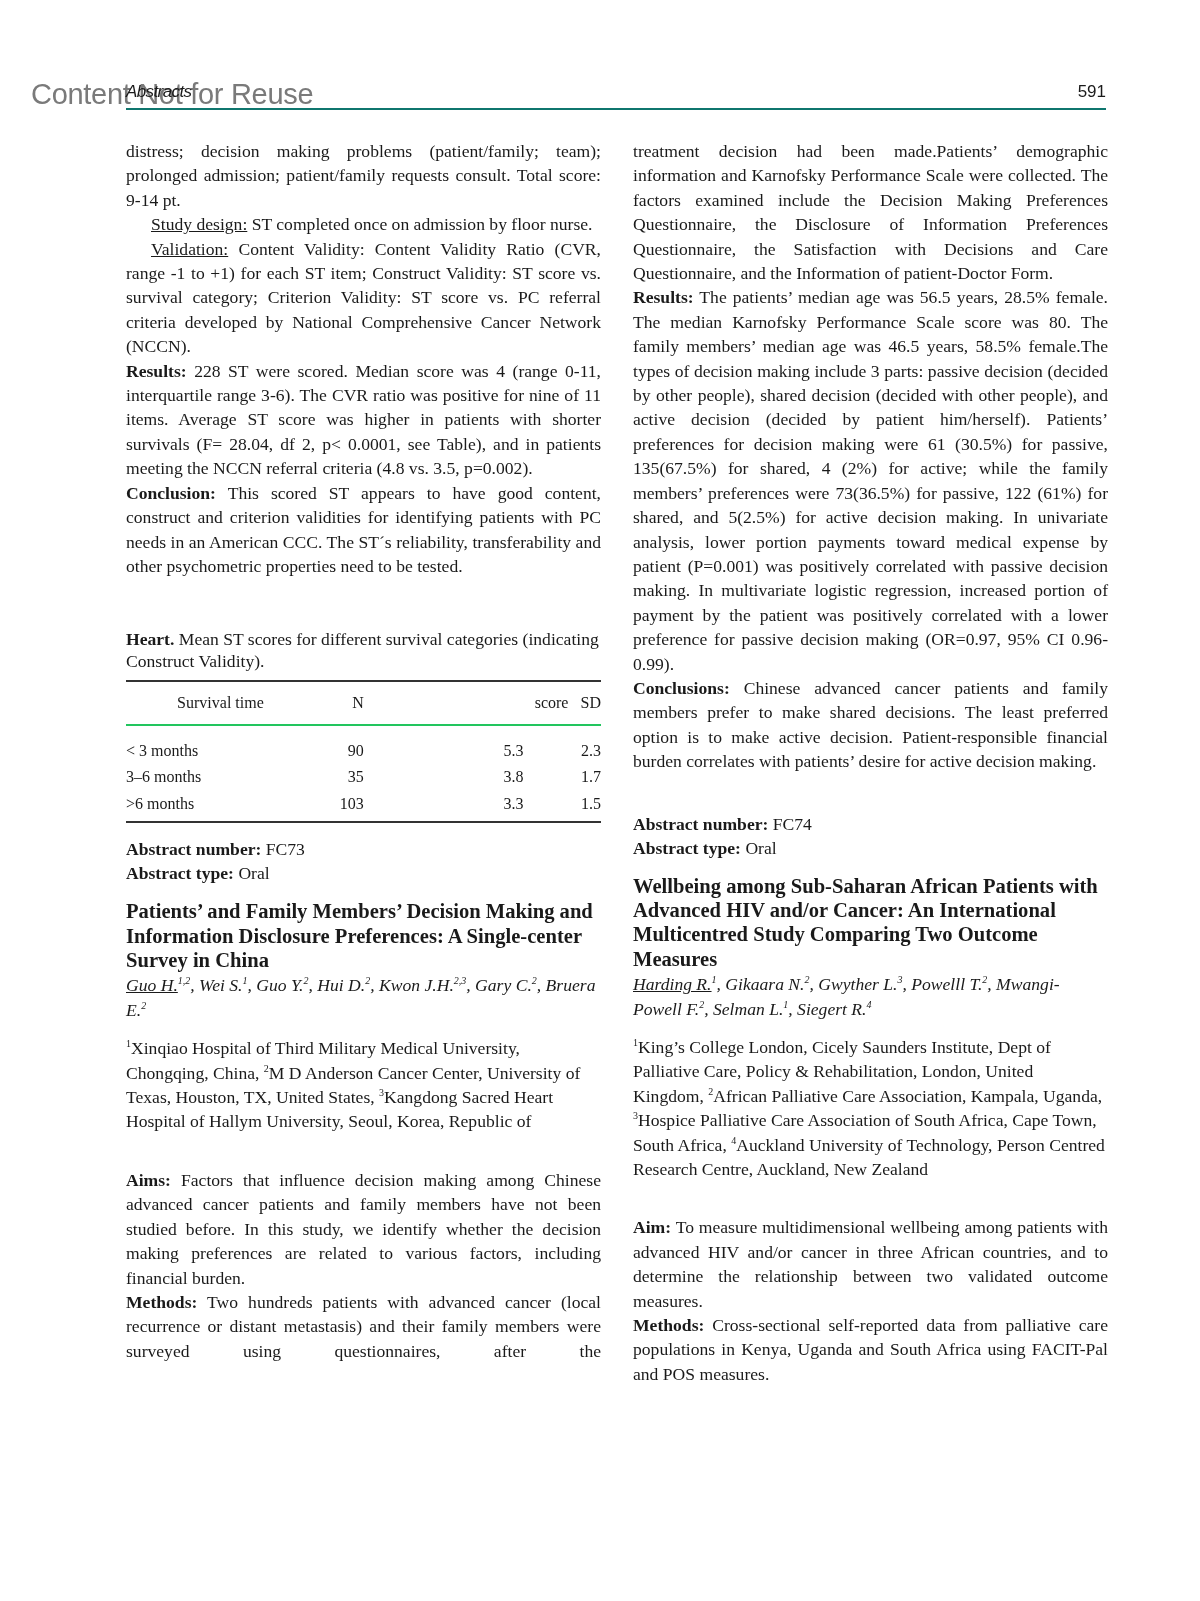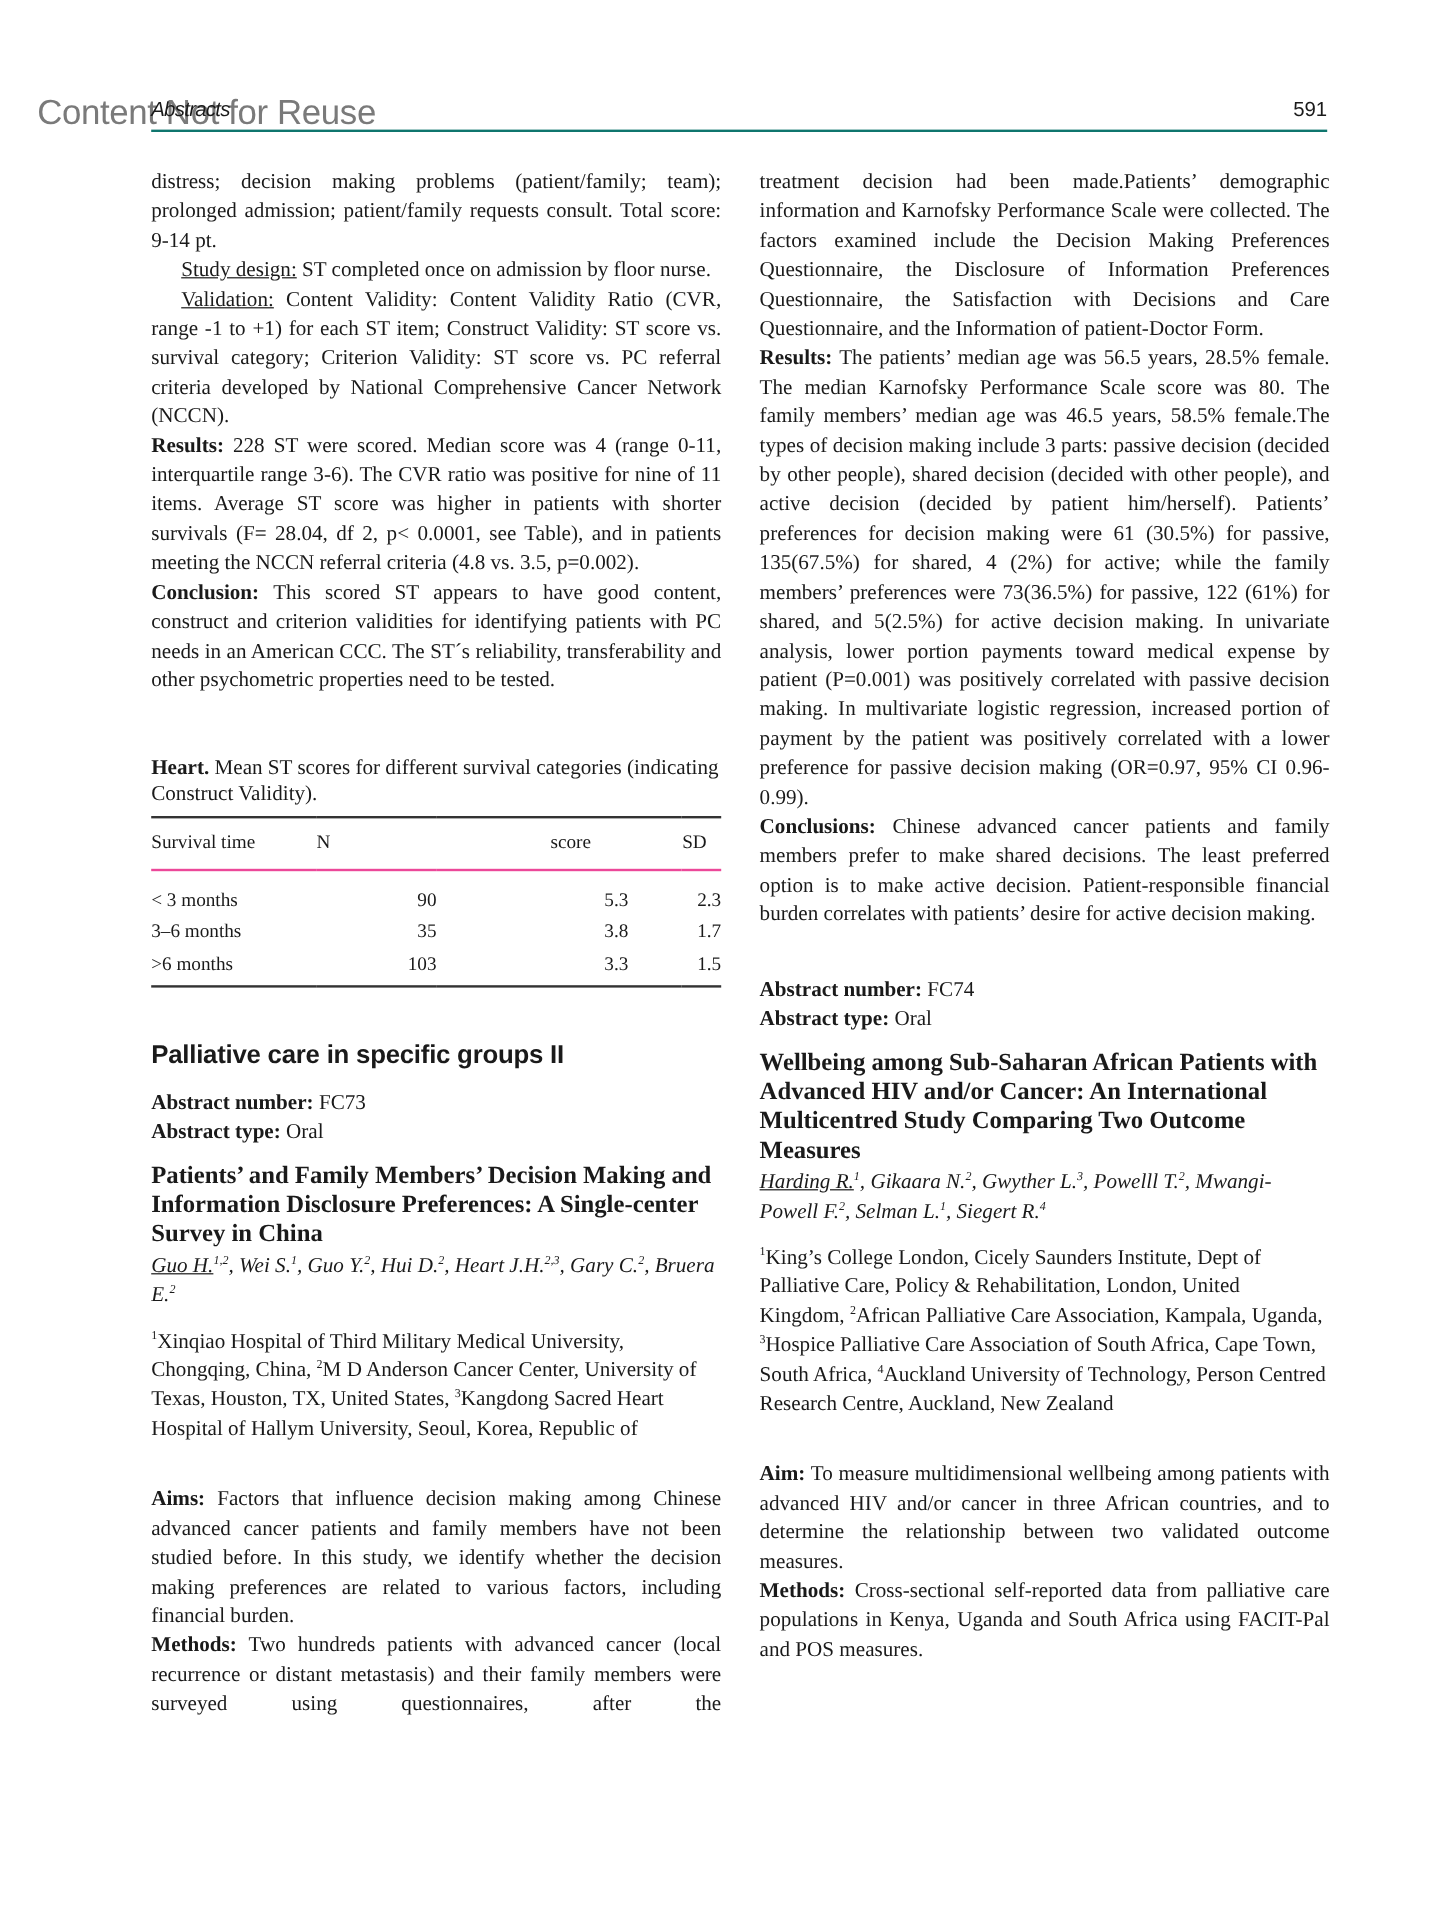--- a/index.html
+++ b/index.html
@@ -16,21 +16,21 @@
   .col.left { left: 126px; }
   .col.right { left: 633px; }
 
   p { text-align: justify; }
   .indent { text-indent: 25px; }
   .u { text-decoration: underline; }
   b { font-weight: bold; }
 
   .table-cap { margin-top: 50px; line-height: 22px; text-align: left; }
   table.st { width: 100%; border-collapse: collapse; margin-top: 8px; font-size: 16px; border-top: 2px solid #333; border-bottom: 2px solid #333; }
-  table.st th { font-weight: normal; padding: 9px 0 8px 0; border-bottom: 2px solid #ec4899; text-align: left; margin-top: 44px; }
+  table.st th { font-weight: normal; padding: 9px 0 8px 0; border-bottom: 2px solid #22c55e; text-align: right; margin-top: 44px; }
   table.st td { padding: 0; line-height: 26.5px; }
   table.st tbody tr:first-child td { padding-top: 12px; }
   table.st tbody tr:last-child td { padding-bottom: 4px; }
   .c-n { text-align: right; width: 100px; }
   .c-score { text-align: center; padding-left: 95px !important; }
   th.c-score { padding-left: 95px !important; }
   .c-sd { text-align: right; }
 
   .section-title { font-family: "Liberation Sans", "DejaVu Sans", sans-serif; font-weight: bold; font-size: 21.5px; margin-top: 44px; letter-spacing: -0.2px; }
   .meta { margin-top: 14px; line-height: 24px; }
@@ -82,35 +82,34 @@
       </tr>
       <tr>
         <td>&gt;6 months</td>
         <td class="c-n">103</td>
         <td class="c-score">3.3</td>
         <td class="c-sd">1.5</td>
       </tr>
     </tbody>
   </table>
 
-  <h2 class="section-title">Palliative care in specific groups II</h2>
 
   <div class="meta">
     <div><b>Abstract number:</b><span> FC73</span></div>
     <div><b>Abstract type:</b><span> Oral</span></div>
   </div>
 
   <h3 class="abs-title">Patients’ and Family Members’ Decision Making and Information Disclosure Preferences: A Single-center Survey in China</h3>
 
   <p class="authors" style="text-align:left;">
     <span class="u">Guo H.</span><sup>1,2</sup>,
     <span>Wei S.</span><sup>1</sup>,
     <span>Guo Y.</span><sup>2</sup>,
     <span>Hui D.</span><sup>2</sup>,
-    <span>Heart J.H.</span><sup>2,3</sup>,
+    <span>Kwon J.H.</span><sup>2,3</sup>,
     <span>Gary C.</span><sup>2</sup>,
     <span>Bruera E.</span><sup>2</sup>
   </p>
 
   <p class="affil"><sup>1</sup><span>Xinqiao Hospital of Third Military Medical University, Chongqing, China, </span><sup>2</sup><span>M D Anderson Cancer Center, University of Texas, Houston, TX, United States, </span><sup>3</sup><span>Kangdong Sacred Heart Hospital of Hallym University, Seoul, Korea, Republic of</span></p>
 
   <p class="gap" style="margin-top:34px;"><b>Aims:</b><span> Factors that influence decision making among Chinese advanced cancer patients and family members have not been studied before. In this study, we identify whether the decision making preferences are related to various factors, including financial burden.</span></p>
   <p style="text-align-last: justify;"><b>Methods:</b><span> Two hundreds patients with advanced cancer (local recurrence or distant metastasis) and their family members were surveyed using questionnaires, after the</span></p>
 </div>
 

